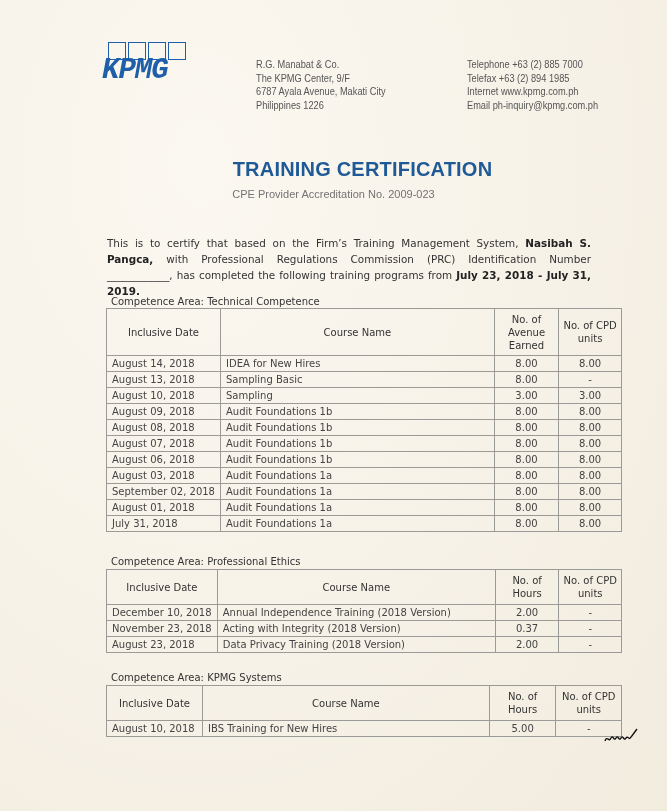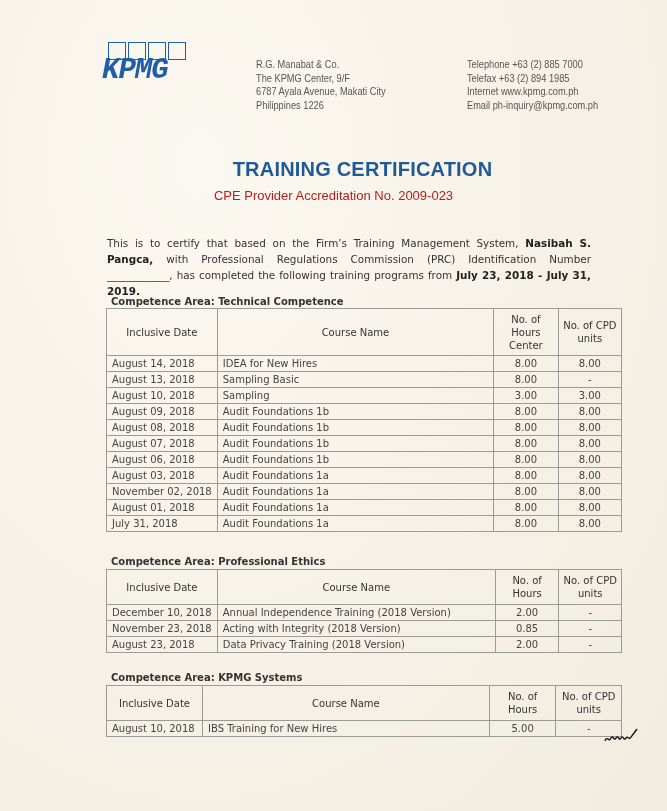--- a/index.html
+++ b/index.html
@@ -30,31 +30,31 @@
       transform: scaleX(0.88); transform-origin: left top;
     }
     .title {
       position: absolute; left: 0; width: 667px; top: 158px; text-align: center;
       font-family: "Liberation Sans", sans-serif; font-weight: bold; font-size: 20px; color: #1f5a96;
       letter-spacing: 0.2px;
       margin-left: 29px;
     }
     .subtitle {
       position: absolute; left: 0; width: 667px; top: 188px; text-align: center;
-      font-family: "Liberation Sans", sans-serif; font-size: 13px; color: #b91c1c;
+      font-family: "Liberation Sans", sans-serif; font-size: 11px; color: #737373;
     }
     .intro {
       position: absolute; left: 107px; top: 235px; width: 484px;
       font-family: "DejaVu Sans", sans-serif; font-size: 10.4px; line-height: 16px; color: #333;
       text-align: justify;
     }
     .intro b { color: #222; }
     .section-label {
       position: absolute; left: 111px;
-      font-family: "DejaVu Sans", sans-serif; font-size: 10px; font-weight: bold; color: #333;
+      font-family: "DejaVu Sans", sans-serif; font-size: 10px; font-weight: normal; color: #333;
     }
     table.cert {
       position: absolute; left: 106px; width: 516px;
       border-collapse: collapse;
       font-family: "DejaVu Sans", sans-serif; font-size: 10px; color: #444;
     }
     table.cert th, table.cert td {
       border: 1px solid #9a9a96; padding: 0 5px; height: 15px; line-height: 15px;
       white-space: nowrap;
     }
@@ -105,21 +105,21 @@
   <colgroup>
       <col class="c1">
       <col class="c2">
       <col class="c3">
       <col class="c4">
     </colgroup>
   <thead>
     <tr>
       <th style="height:42px;">Inclusive Date</th>
       <th>Course Name</th>
-      <th style="white-space:normal;">No. of Hours Center</th>
+      <th style="white-space:normal;">No. of Avenue Earned</th>
       <th style="white-space:normal;">No. of CPD units</th>
     </tr>
   </thead>
   <tbody>
     <tr>
         <td>August 14, 2018</td>
         <td>IDEA for New Hires</td>
         <td class="num">8.00</td>
         <td class="num">8.00</td>
       </tr>
@@ -159,21 +159,21 @@
         <td class="num">8.00</td>
         <td class="num">8.00</td>
       </tr>
     <tr>
         <td>August 03, 2018</td>
         <td>Audit Foundations 1a</td>
         <td class="num">8.00</td>
         <td class="num">8.00</td>
       </tr>
     <tr>
-        <td>November 02, 2018</td>
+        <td>September 02, 2018</td>
         <td>Audit Foundations 1a</td>
         <td class="num">8.00</td>
         <td class="num">8.00</td>
       </tr>
     <tr>
         <td>August 01, 2018</td>
         <td>Audit Foundations 1a</td>
         <td class="num">8.00</td>
         <td class="num">8.00</td>
       </tr>
@@ -205,21 +205,21 @@
   <tbody>
     <tr>
         <td>December 10, 2018</td>
         <td>Annual Independence Training (2018 Version)</td>
         <td class="num">2.00</td>
         <td class="num">-</td>
       </tr>
     <tr>
         <td>November 23, 2018</td>
         <td>Acting with Integrity (2018 Version)</td>
-        <td class="num">0.85</td>
+        <td class="num">0.37</td>
         <td class="num">-</td>
       </tr>
     <tr>
         <td>August 23, 2018</td>
         <td>Data Privacy Training (2018 Version)</td>
         <td class="num">2.00</td>
         <td class="num">-</td>
       </tr>
   </tbody>
 </table>

